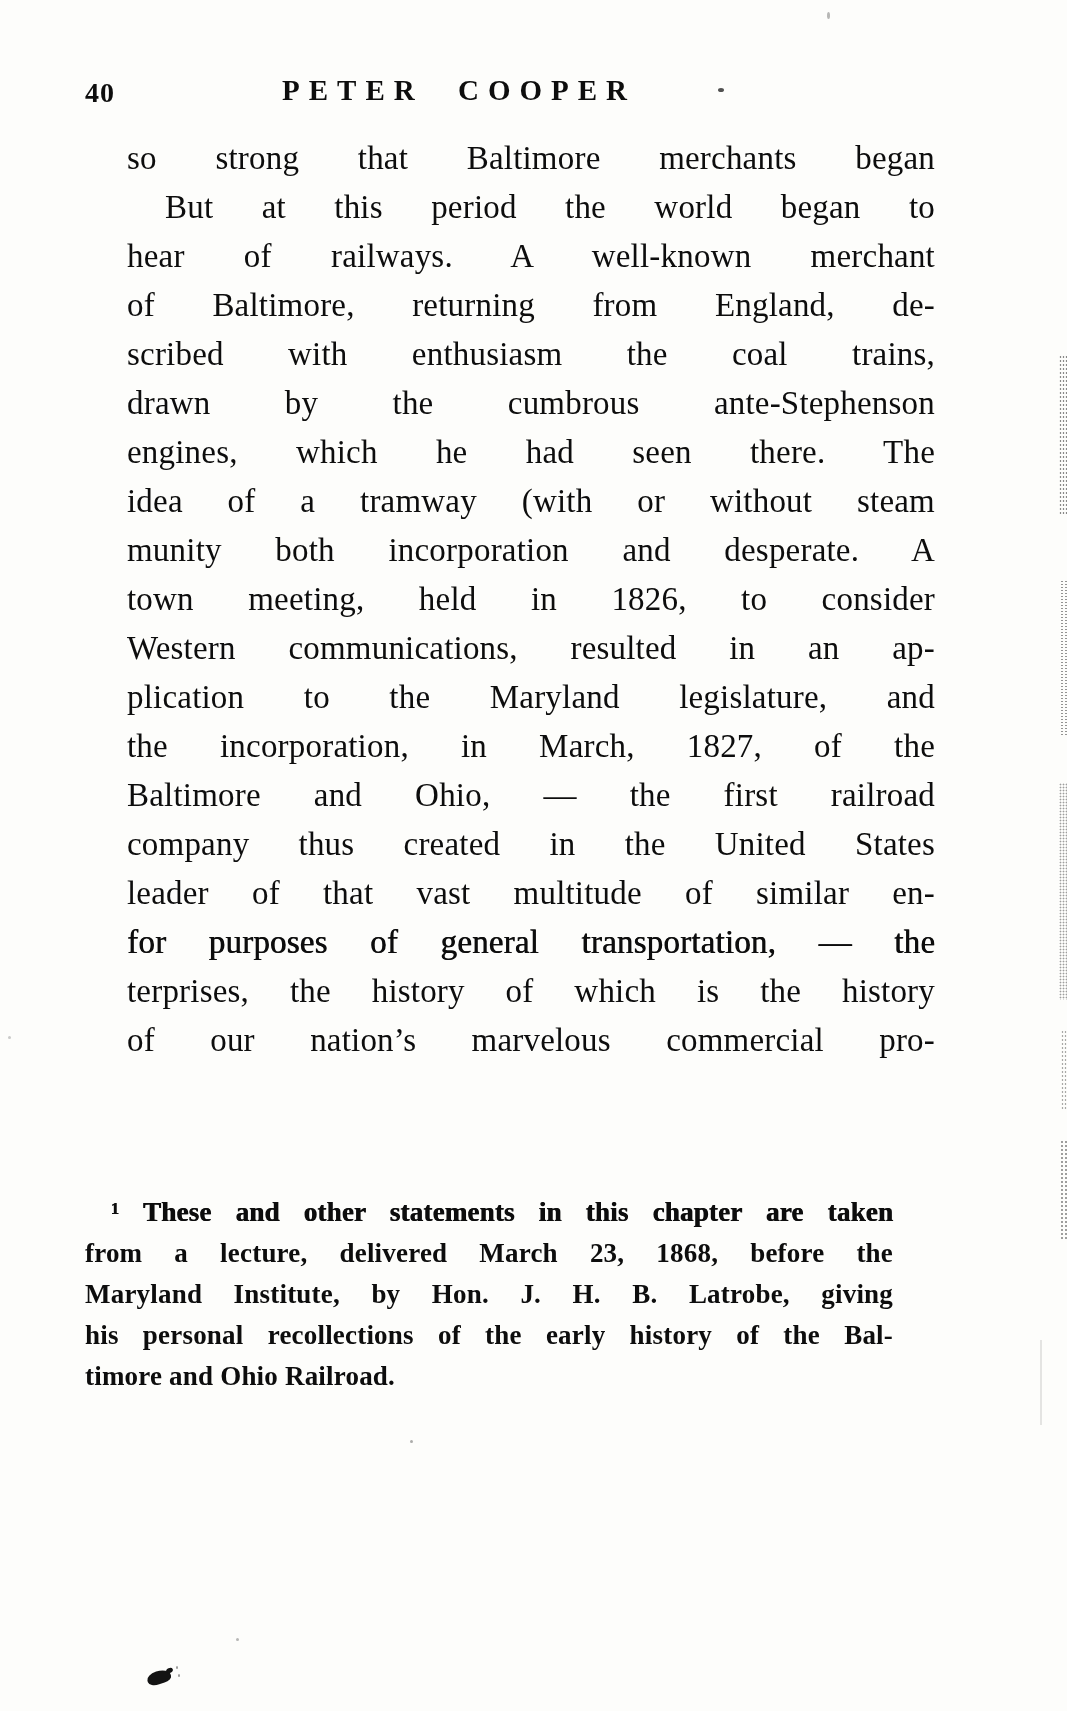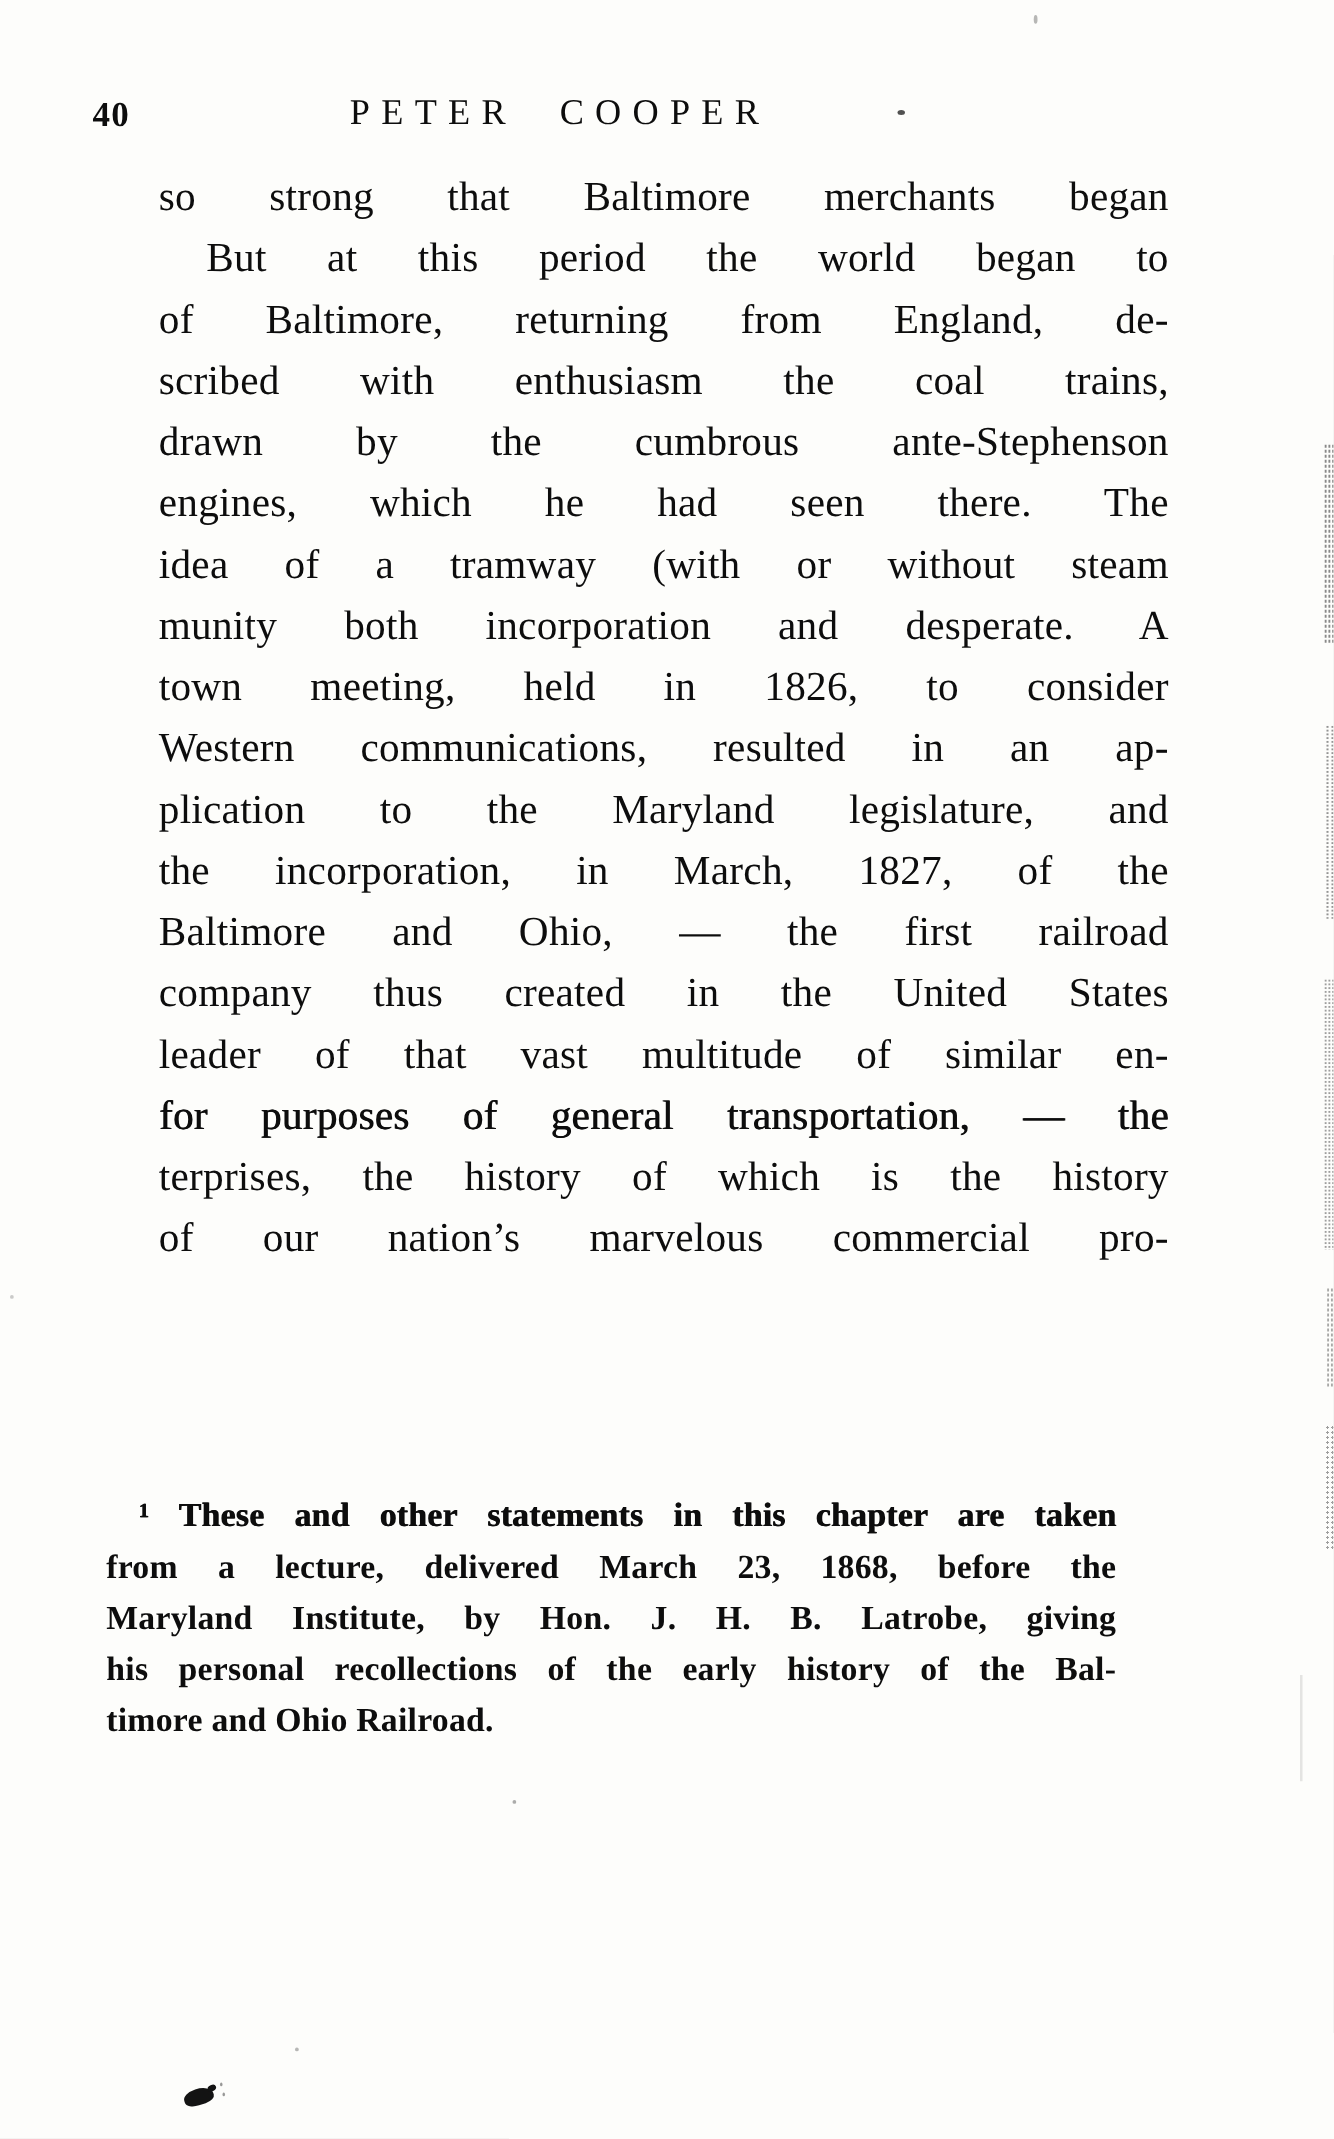--- a/index.html
+++ b/index.html
@@ -6,29 +6,30 @@
   .page{
     position:relative;
     width:1067px;height:1711px;
     margin:0 auto;
     background:#fdfdfb;
     overflow:hidden;
     font-family:"Liberation Serif", serif;
     color:#0d0d0d;
   }
   
-  .header{position:absolute;left:74px;top:74px;width:808px;height:40px;}
+  .header{position:absolute;left:85px;top:74px;width:808px;height:40px;}
   .pagenum{
     position:absolute;left:0;top:3px;
     font-size:28px;font-weight:bold;letter-spacing:1px;
   }
   .title{
     display:block;text-align:center;
     font-size:29px;letter-spacing:9px;word-spacing:18px;
     padding-right:60px;
+    font-weight:bold;
   }
   
   .body{
     position:absolute;left:85px;top:134px;width:808px;
     font-size:33px;line-height:49px;letter-spacing:0.2px;margin-left:42px;
   }
   .footnote{
     position:absolute;left:85px;top:1192px;width:808px;
     font-size:27px;line-height:41px;letter-spacing:0.2px;font-weight:bold;
   }
@@ -75,20 +76,21 @@
 <div class="page">
 
   <div class="header">
     <span class="pagenum">40</span>
     <span class="title">PETER COOPER</span>
   </div>
 
   <div class="body">
       <div class="tline just">so strong that Baltimore merchants began</div>
       <div class="tline just" style="text-indent: 38px;">But at this period the world began to</div>
+      <div class="tline just">hear of railways. A well-known merchant</div>
       <div class="tline just">of Baltimore, returning from England, de-</div>
       <div class="tline just">scribed with enthusiasm the coal trains,</div>
       <div class="tline just">drawn by the cumbrous ante-Stephenson</div>
       <div class="tline just">engines, which he had seen there. The</div>
       <div class="tline just">idea of a tramway (with or without steam</div>
       <div class="tline just">munity both incorporation and desperate. A</div>
       <div class="tline just">town meeting, held in 1826, to consider</div>
       <div class="tline just">Western communications, resulted in an ap-</div>
       <div class="tline just">plication to the Maryland legislature, and</div>
       <div class="tline just">the incorporation, in March, 1827, of the</div>

